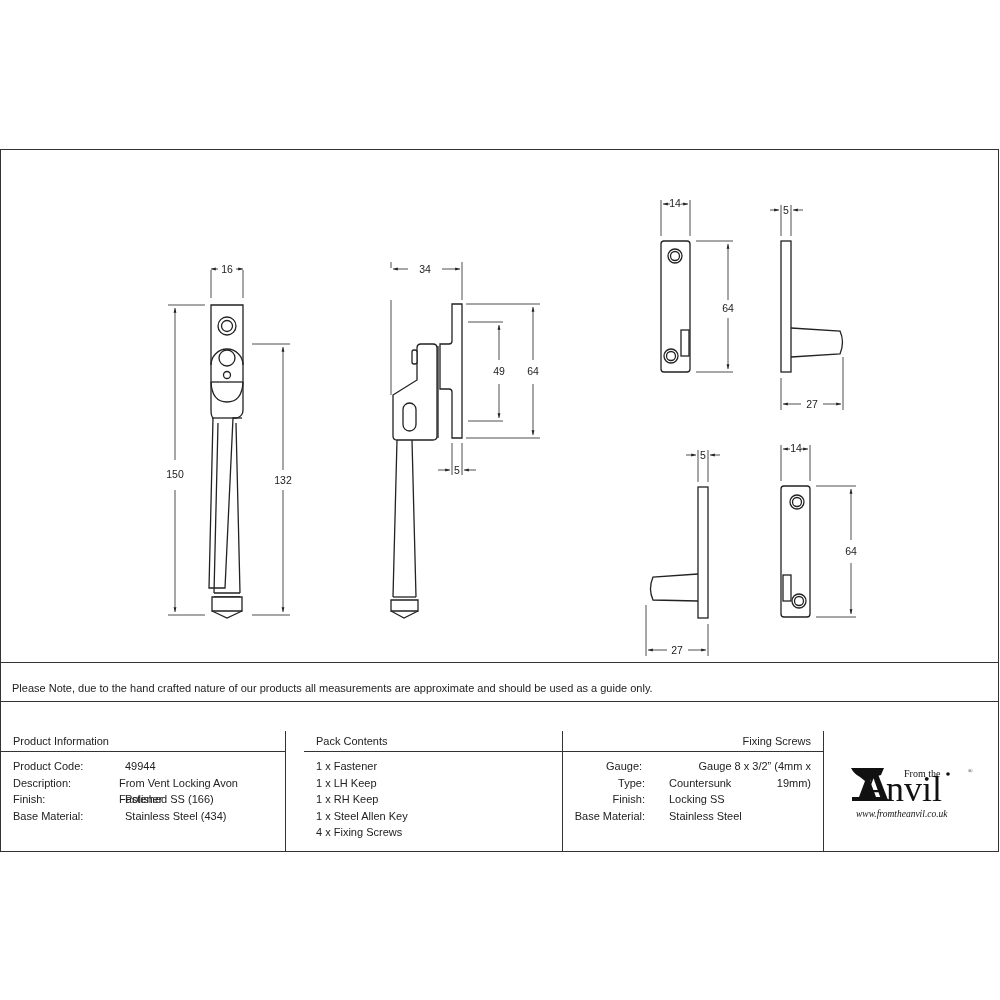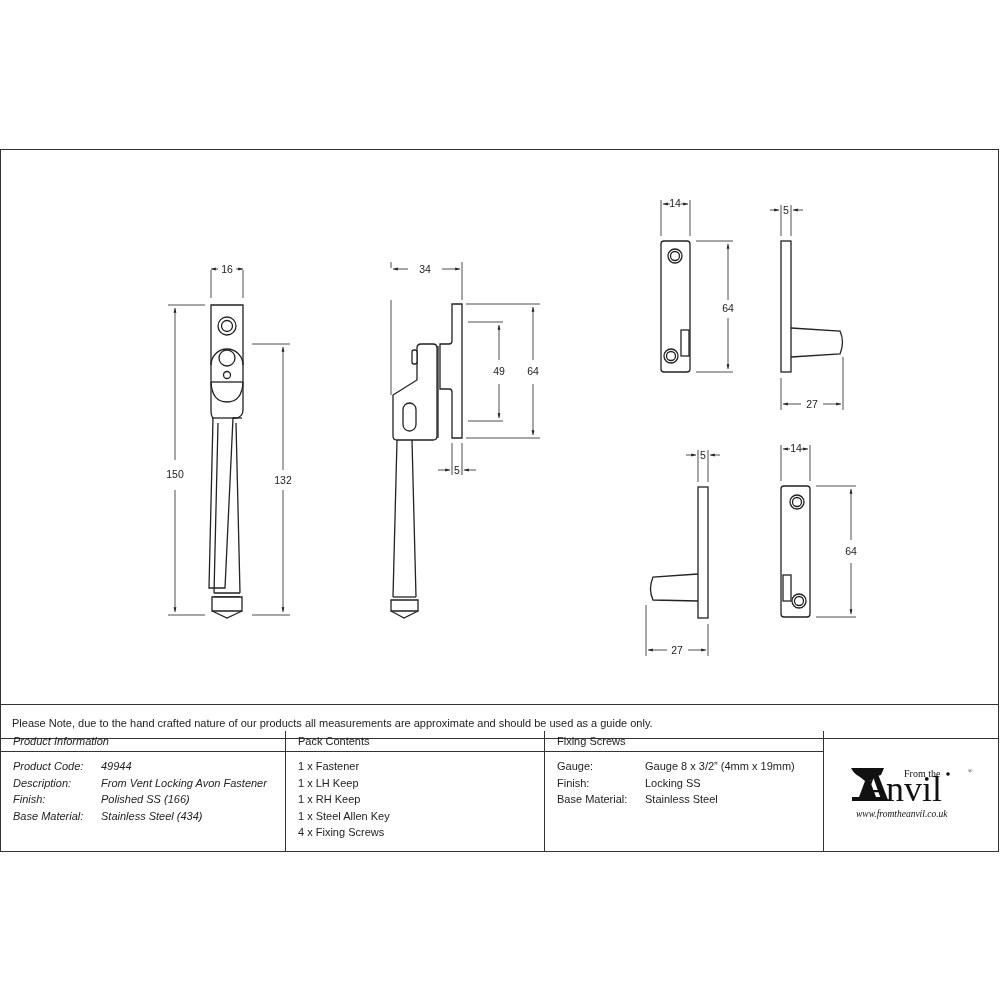--- a/index.html
+++ b/index.html
@@ -2,29 +2,29 @@
 <html><head>
 <meta charset="utf-8">
 <style>
   html, body { margin:0; padding:0; background:#fff; }
   body { width:1000px; height:1000px; position:relative; overflow:hidden;
          font-family:"Liberation Sans", "DejaVu Sans", sans-serif; color:#222; }
   .frame { position:absolute; left:0; top:149px; width:999px; height:703px;
            border:1.5px solid #333; box-sizing:border-box; }
   svg.drawing { position:absolute; left:0; top:0; width:1000px; height:700px; }
   .dim { font-size:10.5px; fill:#222; font-family:"Liberation Sans", sans-serif; }
-  .note { position:absolute; left:0; top:704px; width:999px; height:35px;
+  .note { position:absolute; left:0; top:662px; width:999px; height:35px;
           border-top:1.5px solid #333; border-bottom:1.5px solid #333; box-sizing:border-box;
-          font-size:11px; padding:12px 12px; }
+          font-size:11px; padding:19px 12px; }
   .panel { position:absolute; top:731px; height:121px; box-sizing:border-box;
            border-right:1.5px solid #333; font-size:11px; }
   .panel .hdr { height:21px; border-bottom:1.5px solid #333; box-sizing:border-box;
                 padding:4px 12px; }
   .panel .rows { padding:6px 12px 0 12px; }
-  .row { display:flex; height:16.6px; line-height:16.6px; }
+  .row { display:flex; height:16.6px; line-height:16.6px;gap:24px; }
   .row .k { width:88px; }
   .logo { position:absolute; left:824px; top:731px; width:175px; height:121px; }
 </style>
 </head>
 <body>
 
 <div class="frame"></div>
 
 <svg class="drawing" viewBox="0 0 1000 700" xmlns="http://www.w3.org/2000/svg">
   <defs>
@@ -164,21 +164,21 @@
     <text class="dim" x="812" y="408" text-anchor="middle">27</text>
     <text class="dim" x="703" y="459" text-anchor="middle">5</text>
     <text class="dim" x="677" y="654" text-anchor="middle">27</text>
     <text class="dim" x="796" y="452" text-anchor="middle">14</text>
     <text class="dim" x="851" y="555" text-anchor="middle">64</text>
   </g>
 </svg>
 
 <div class="note">Please Note, due to the hand crafted nature of our products all measurements are approximate and should be used as a guide only.</div>
 
-<div class="panel" style="left:0;width:286px;border-left:1.5px solid #333;font-style:italic;">
+<div class="panel" style="left:0;width:286px;border-left:1.5px solid #333;">
   <div class="hdr">Product Information</div>
   <div class="rows">
     <div class="row">
         <span class="k">Product Code:</span>
         <span>49944</span>
       </div>
     <div class="row">
         <span class="k">Description:</span>
         <span>From Vent Locking Avon Fastener</span>
       </div>
@@ -186,37 +186,41 @@
         <span class="k">Finish:</span>
         <span>Polished SS (166)</span>
       </div>
     <div class="row">
         <span class="k">Base Material:</span>
         <span>Stainless Steel (434)</span>
       </div>
   </div>
 </div>
 
-<div class="panel" style="left:286px;width:259px;">
+<div class="panel" style="left:304px;width:259px;">
   <div class="hdr">Pack Contents</div>
   <div class="rows">
     <div class="row">1 x Fastener</div>
     <div class="row">1 x LH Keep</div>
     <div class="row">1 x RH Keep</div>
     <div class="row">1 x Steel Allen Key</div>
     <div class="row">4 x Fixing Screws</div>
   </div>
 </div>
 
-<div class="panel" style="left:545px;width:279px;">
+<div class="panel" style="left:545px;width:279px;text-align:right;">
   <div class="hdr">Fixing Screws</div>
   <div class="rows">
     <div class="row">
         <span class="k">Gauge:</span>
         <span>Gauge 8 x 3/2” (4mm x 19mm)</span>
+      </div>
+    <div class="row">
+        <span class="k">Type:</span>
+        <span>Countersunk</span>
       </div>
     <div class="row">
         <span class="k">Finish:</span>
         <span>Locking SS</span>
       </div>
     <div class="row">
         <span class="k">Base Material:</span>
         <span>Stainless Steel</span>
       </div>
   </div>

